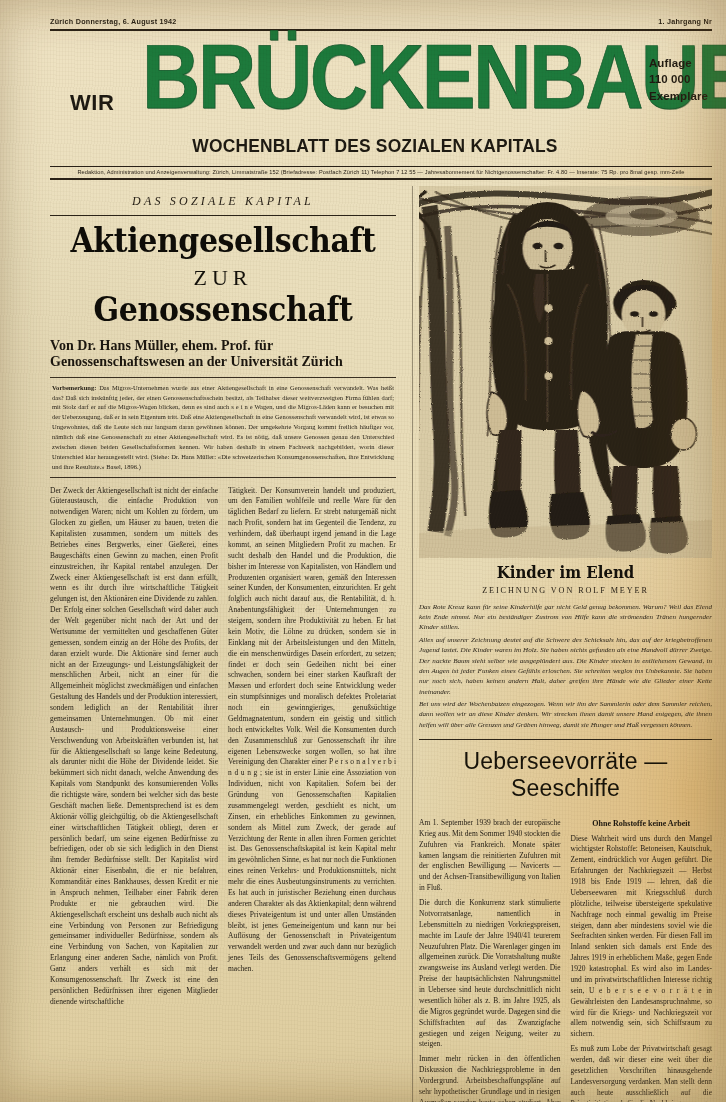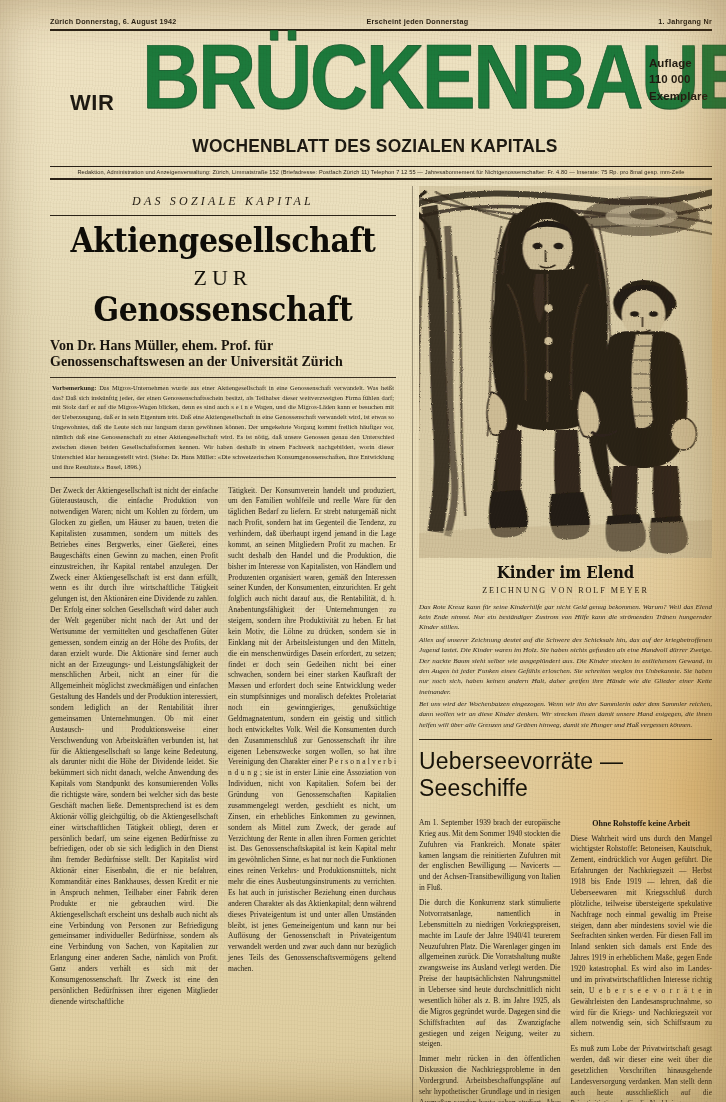--- a/index.html
+++ b/index.html
@@ -161,39 +161,38 @@
   .figcap{
     font-family:"Liberation Serif", serif;font-style:italic;
     font-size:7.1px;line-height:1.46;text-align:justify;
     color:#241e15;margin-top:7px;
   }
   .figcap p{margin:0 0 2px;}
 
   .rule-sec{border-top:1.4px solid #2c2418;margin:9px 0 6px;}
 
   .sec-head{
-    text-align:left;
+    text-align:center;
     font-family:"Liberation Sans", sans-serif;
     font-size:23px;font-weight:400;color:#171309;letter-spacing:.2px;
     padding:2px 0 8px;
   }
   .subhead{
     text-align:center;font-family:"Liberation Serif", serif;
     font-weight:700;font-size:8px;margin:0 0 4px;color:#1d170f;
   }
 </style>
 </head>
 <body>
 
 <div class="page">
   <div class="inner">
 
     <div class="dateline">
       <span>Zürich   Donnerstag, 6. August 1942</span>
-      <span class="mid">Erscheint jeden Donnerstag</span>
       <span>1. Jahrgang   Nr</span>
     </div>
     <div class="rule-top"></div>
 
     <div class="masthead">
       <div class="wir">WIR</div>
       <div class="brucken">BRÜCKENBAUER</div>
       <div class="auflage">
         <div>Auflage</div>
         <div>110 000</div>

